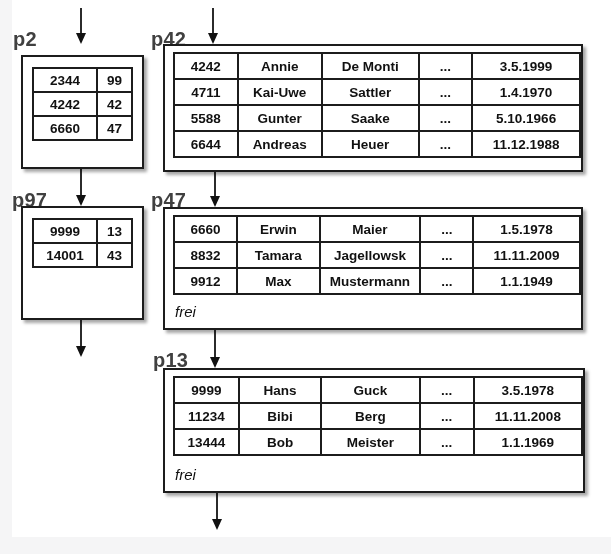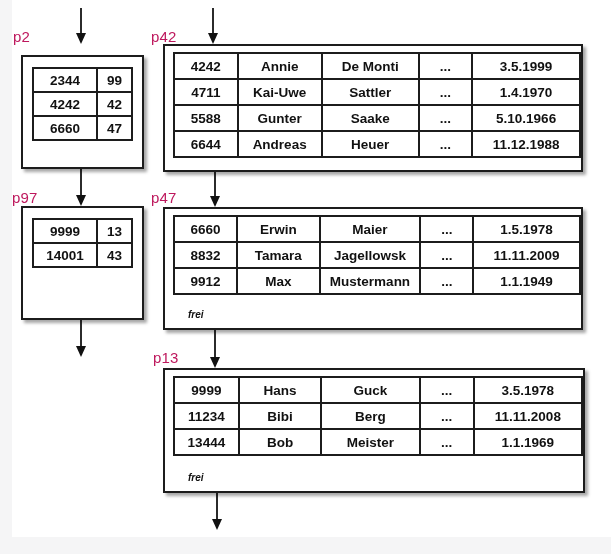--- a/index.html
+++ b/index.html
@@ -18,23 +18,23 @@
 
   
   .page-box {
     position:absolute;
     background:#fff;
     border:2px solid #1c1c1c;
     box-shadow:3px 3px 3px rgba(0,0,0,0.35);
   }
   .page-label {
     position:absolute;
-    font-size:15px;
-    font-weight:400;
-    color:#be185d;
+    font-size:20px;
+    font-weight:700;
+    color:#404040;
     letter-spacing:0.2px;
   }
 
   
   table { border-collapse:collapse; }
   td {
     border:2px solid #1c1c1c;
     text-align:center;
     vertical-align:middle;
     font-size:13.5px;
@@ -53,24 +53,23 @@
   .rec-table .c0 { width:67px; }
   .rec-table .c1 { width:87px;margin-top:13px; }
   .rec-table .c2 { width:103px; }
   .rec-table .c3 { width:58px; }
   .rec-table .c4 { width:112px; }
 
   .free-text {
     position:absolute;
     left:10px; bottom:8px;
     font-style:italic;
-    font-size:10px;
-    font-weight:700;
+    font-size:15px;
+    font-weight:400;
     color:#111;
-    margin-left:13px;
   }
 
   
   .arrow { position:absolute; width:12px; }
   .arrow .line {
     position:absolute; left:50%; top:0; bottom:8px;
     width:1.6px; margin-left:-0.8px;
     background:#2b2b2b;
   }
   .arrow .head {

